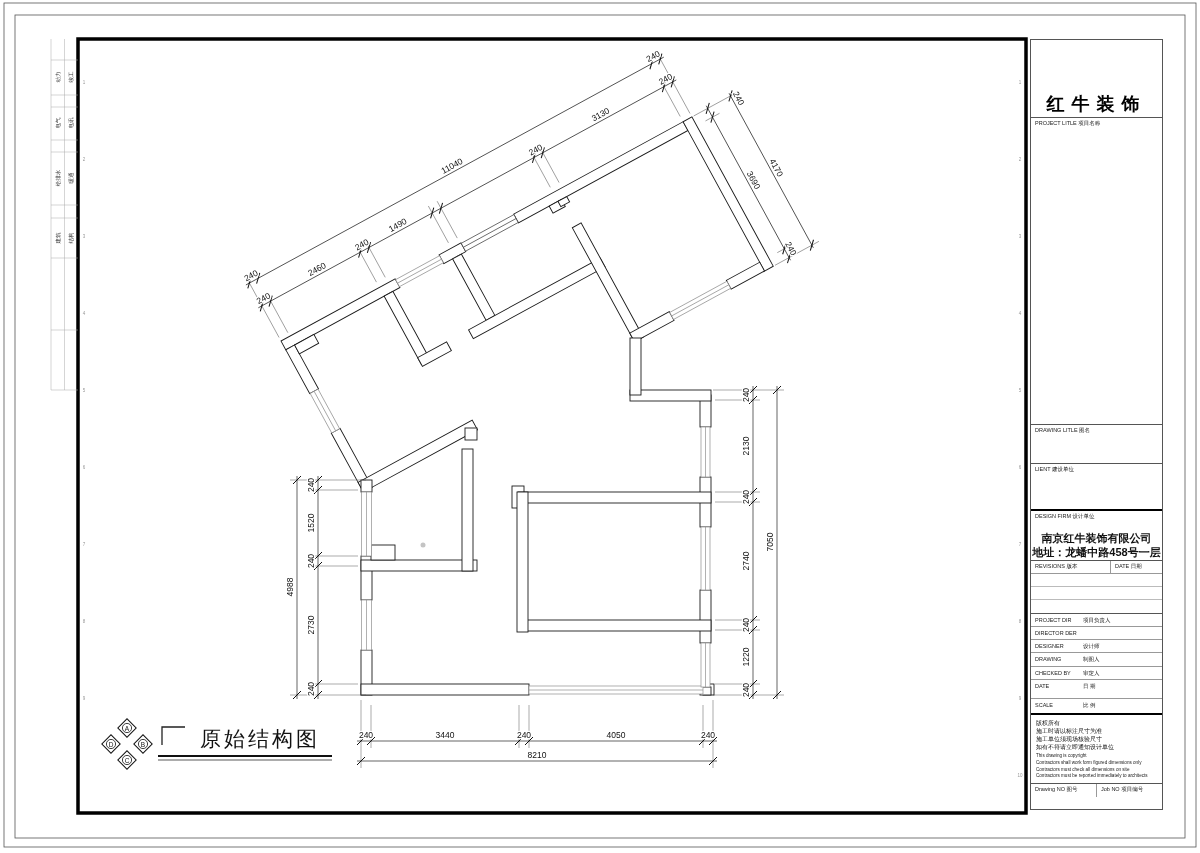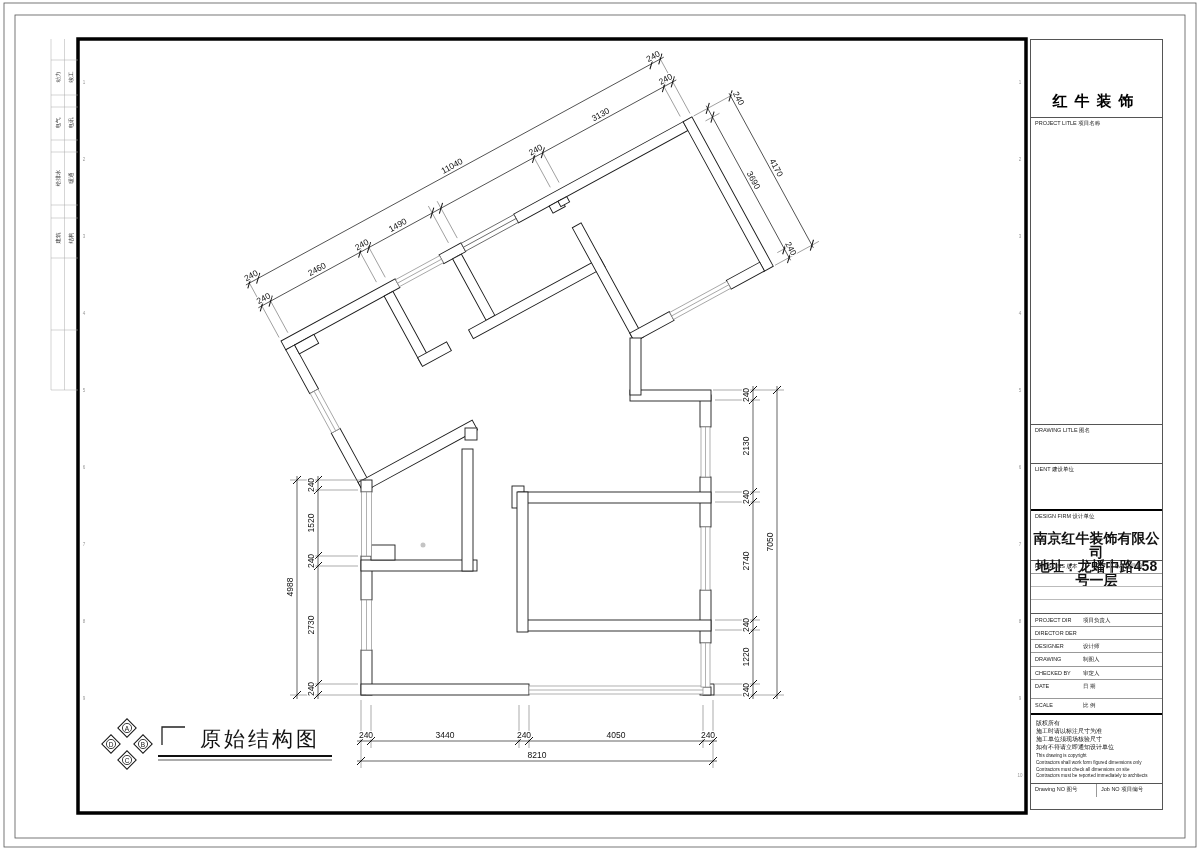--- a/index.html
+++ b/index.html
@@ -20,22 +20,22 @@
   .cletter{font-size:6.5px;fill:#111;text-anchor:middle;}
   .lightline{stroke:#aaa;stroke-width:0.5;}
 
   
   .tb{position:absolute;left:1030px;top:39px;width:133px;height:771px;
       border:0.8px solid #555;box-sizing:border-box;background:#fff;font-family:"Liberation Sans",sans-serif;}
   .tb *{box-sizing:border-box;}
   .tb .abs{position:absolute;left:0;width:100%;}
   .lbl{font-size:5.5px;color:#222;padding:2px 0 0 4px;white-space:nowrap;overflow:hidden;}
   .brand{position:absolute;top:52px;left:0;width:100%;text-align:center;
-         font-size:15px;font-weight:700;letter-spacing:7px;color:#000;}
-  .firm{position:absolute;top:20px;left:0;width:100%;text-align:center;font-size:14px;font-weight:700;color:#111;line-height:14px;}
+         font-size:18px;font-weight:700;letter-spacing:7px;color:#000;}
+  .firm{position:absolute;top:20px;left:0;width:100%;text-align:center;font-size:11px;font-weight:700;color:#111;line-height:14px;}
   .staffrow{position:absolute;left:0;width:100%;border-bottom:0.6px solid #999;display:flex;}
   .staffrow .en{font-size:5.5px;color:#222;padding:3px 0 0 4px;width:52px;}
   .staffrow .zh{font-size:5.5px;color:#222;padding:3px 0 0 0;}
   .notice-zh{font-size:6px;color:#111;line-height:8px;padding:4px 0 0 5px;}
   .notice-en{font-size:4.6px;color:#222;line-height:6.8px;padding:2px 0 0 5px;}
   .twocol{display:flex;height:13px;border-bottom:0.6px solid #999;}
   .twocol .c1{width:80px;border-right:0.6px solid #999;}
   .twocol .c2{flex:1;}
   .emptyrow{height:13px;border-bottom:0.6px solid #bbb;}
 </style>

